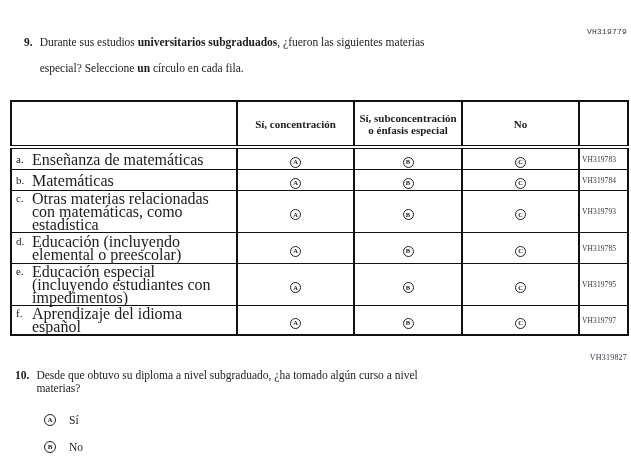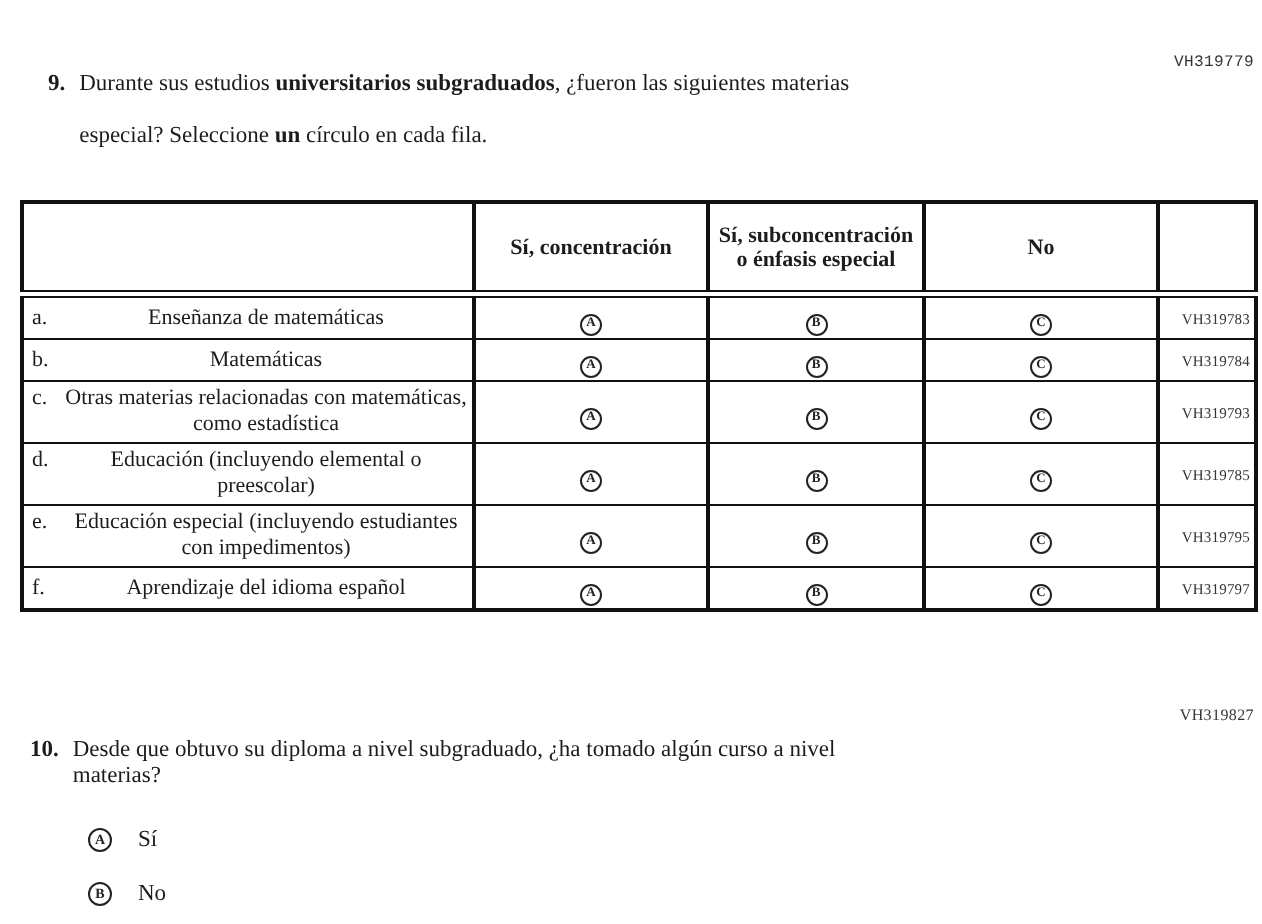--- a/index.html
+++ b/index.html
@@ -74,28 +74,27 @@
   }
   .row-letter {
     flex: none;
     width: 18px;
     padding-left: 2px;
     font-size: 11px;
     line-height: 13px;
   }
   .row-label {
     flex: 1;
-    font-size: 11px;
+    font-size: 16px;
     line-height: 13px;
-    text-align: center;
   }
   tr.tall td { height: 31px; }
   td.opt-cell { text-align: center; }
   td.code-cell {
-    text-align: right;
+    text-align: left;
     font-size: 7.5px;
     letter-spacing: 0.1px;
     color: #30363d;
     padding: 0;
     font-family: Liberation Serif, serif;
   }
   .opt {
     display: inline-flex;
     align-items: center;
     justify-content: center;

